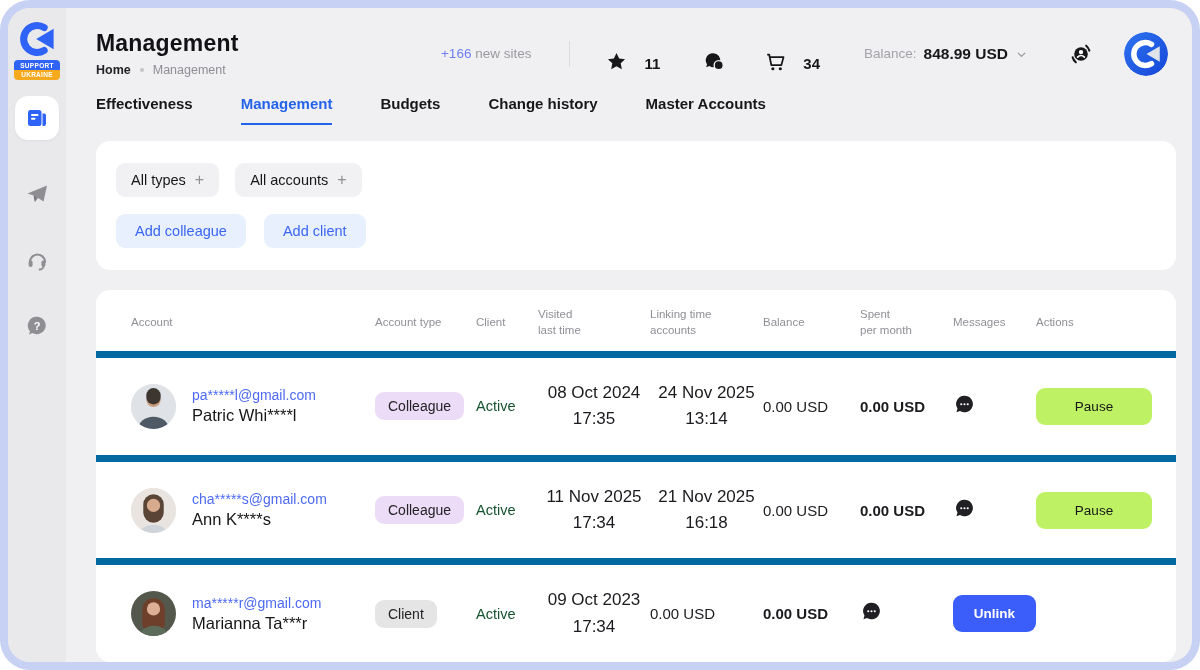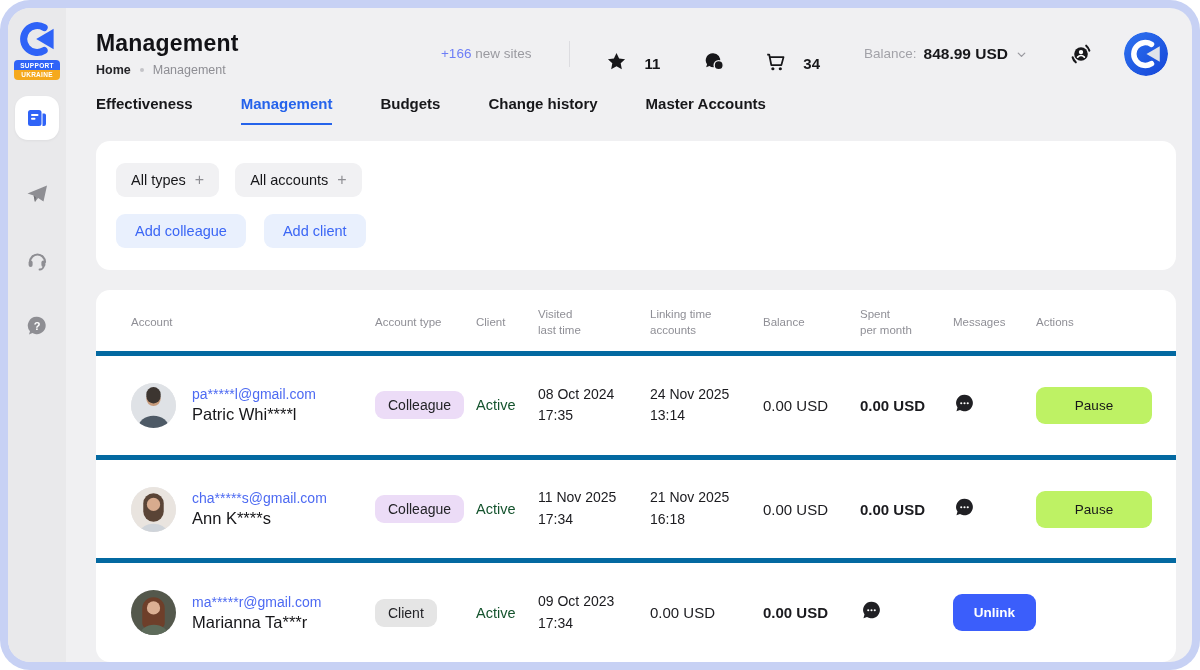--- a/index.html
+++ b/index.html
@@ -81,34 +81,34 @@
   }
   
   .table-card { flex: 1; overflow: hidden; display: flex; flex-direction: column; min-height: 0; }
   .trow {
     display: grid;
     grid-template-columns: 244px 101px 62px 112px 113px 97px 93px 83px 1fr;
     padding: 0 24px 0 35px; align-items: center;
   }
   .thead { padding-top: 17px; padding-bottom: 13px; }
   .th { font-size: 11.5px; color: #8f8f96; line-height: 1.35; }
-  .tbody-row { height: 104px; border-top: 5px solid #0369a1; }
+  .tbody-row { height: 104px; border-top: 7px solid #0369a1; }
   .acct-cell { display: flex; align-items: center; gap: 16px; }
   .avatar { width: 45px; height: 45px; border-radius: 50%; overflow: hidden; flex-shrink: 0; background: #e8e8ea; }
   .avatar svg { width: 100%; height: 100%; display: block; }
   .acct-email { font-size: 14px; color: #4d6af2; }
   .acct-name { font-size: 16.5px; color: #17171a; margin-top: 3px; }
   .badge {
     display: inline-block; border-radius: 9px; padding: 6px 13px;
     font-size: 14px; color: #232327;
   }
   .badge-purple { background: #ecdcf7; }
   .badge-yellow { background: #e5e5e5; }
   .status-active { font-size: 14.5px; color: #14532d; }
-  .dt { font-size: 14px; color: #1b1b1f; line-height: 1.55; }
+  .dt { font-size: 17px; color: #1b1b1f; line-height: 1.55; text-align: center; }
   .money { font-size: 15px; color: #1b1b1f; }
   .money.bold { font-weight: bold; }
   .msg-icon { width: 23px; height: 23px; cursor: pointer; }
   .action-btn {
     width: 100%; max-width: 118px; height: 37px; border-radius: 9px;
     font-size: 13.5px; font-family: inherit; cursor: pointer; border: none;
   }
   .btn-secondary { background: #bef264; color: #17171a; }
   .btn-primary { background: #3b5efb; color: #fff; font-weight: bold; }
 </style>

